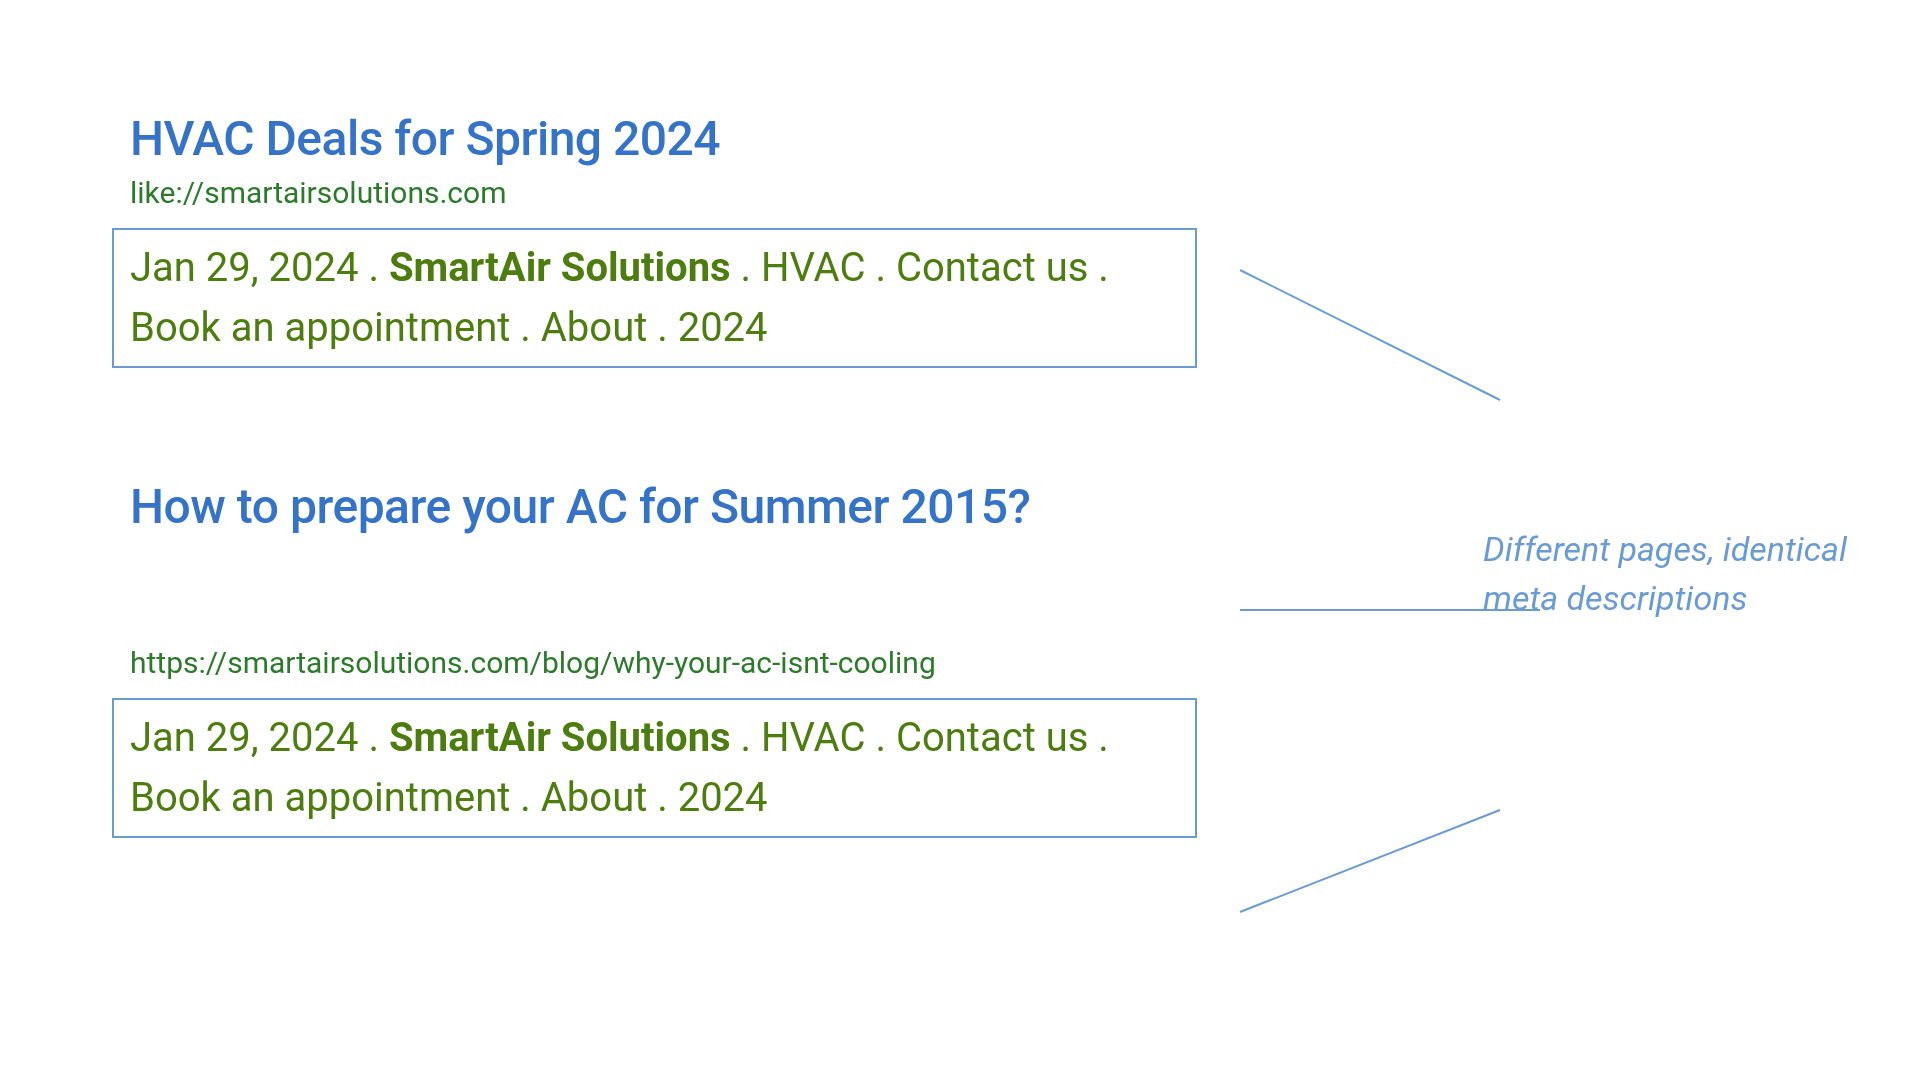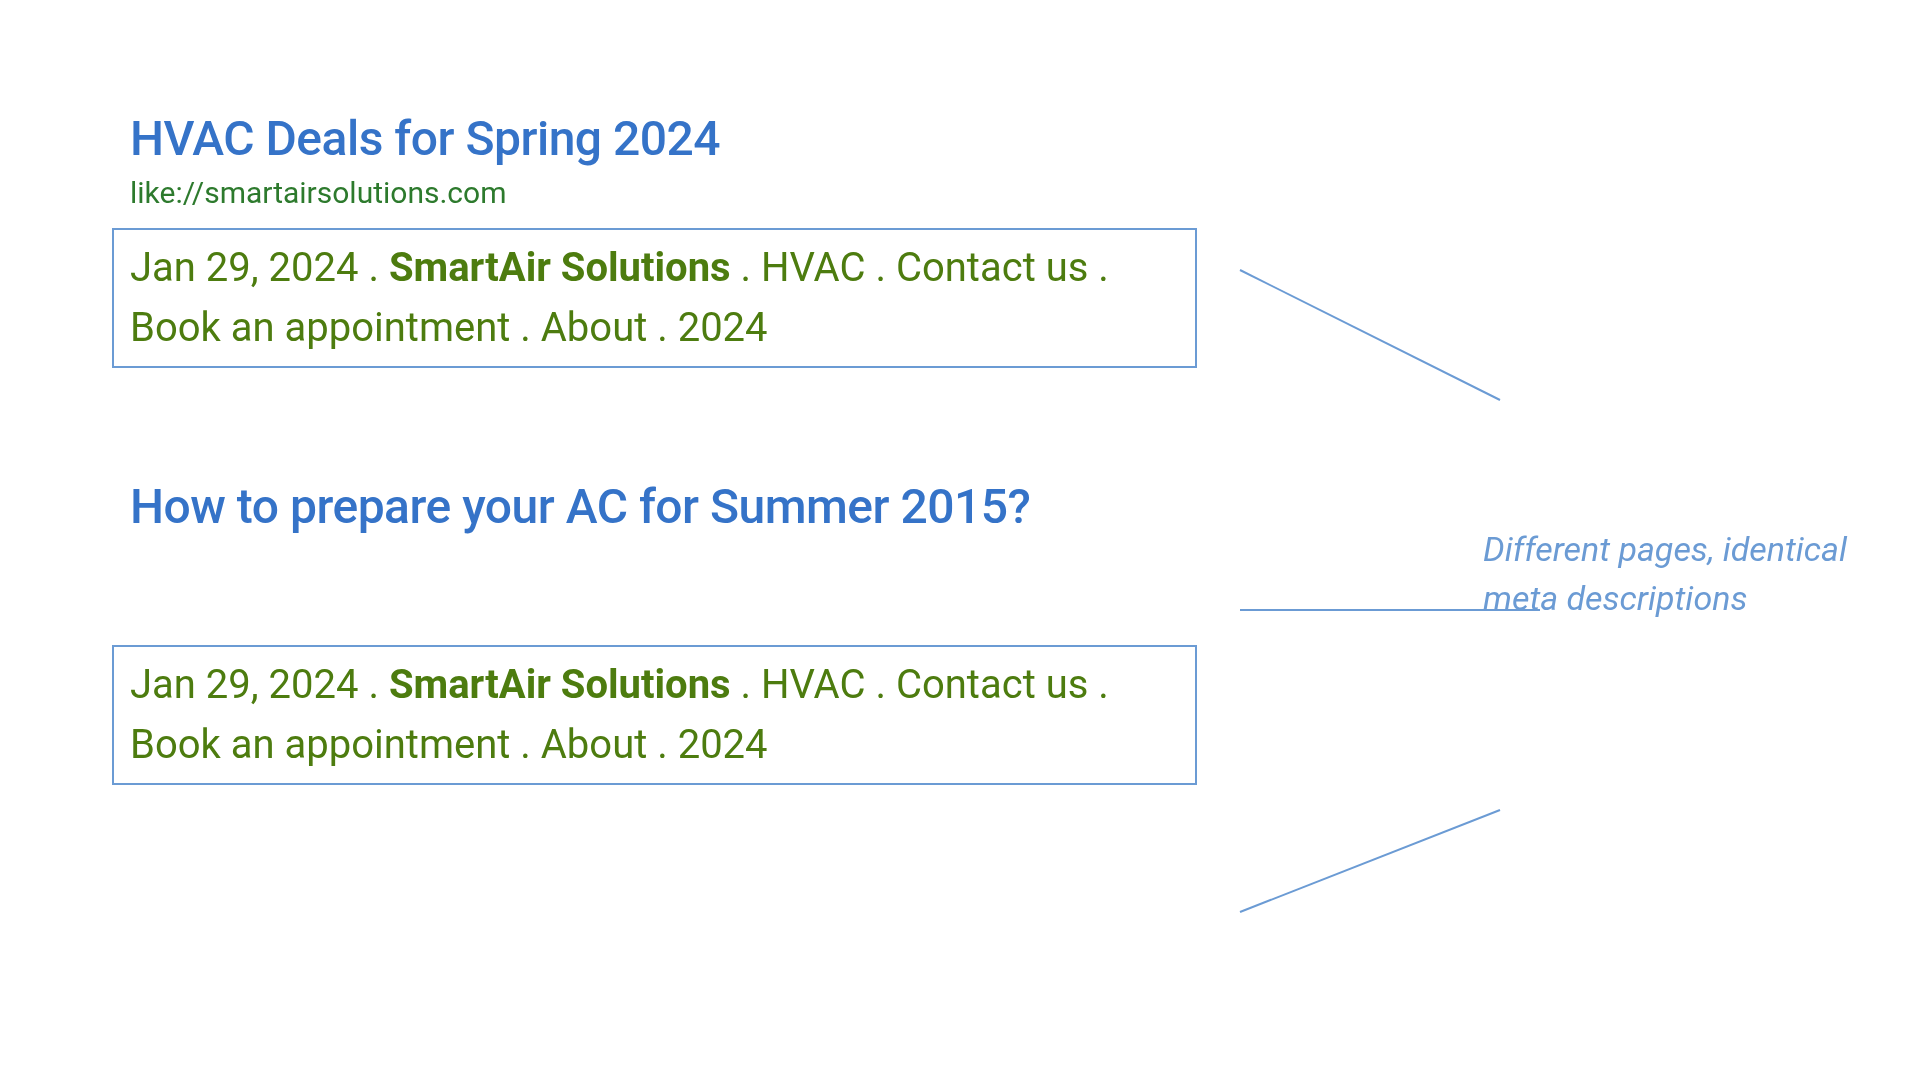--- a/index.html
+++ b/index.html
@@ -70,20 +70,21 @@
     <div class="result-snippet">
       <span>Jan 29, 2024 . </span><span class="bold">SmartAir Solutions</span><span> . HVAC . Contact us . Book an appointment . About . 2024</span>
     </div>
   </div>
 
   <div class="serp-result" style="margin-bottom: 110px;">
     <div class="result-title">How to prepare your AC for Summer 2015?</div>
   </div>
 
   <div class="serp-result">
+    <div class="result-url">https://smartairsolutions.com/blog/why-your-ac-isnt-cooling</div>
     <div class="result-snippet">
       <span>Jan 29, 2024 . </span><span class="bold">SmartAir Solutions</span><span> . HVAC . Contact us . Book an appointment . About . 2024</span>
     </div>
   </div>
 
 </div>
 
 <div class="annotation" style="top:525px; left:1483px; white-space:pre-line;">Different pages, identical meta descriptions</div>
 
 <svg class="svg-lines" viewBox="0 0 1920 1080">

